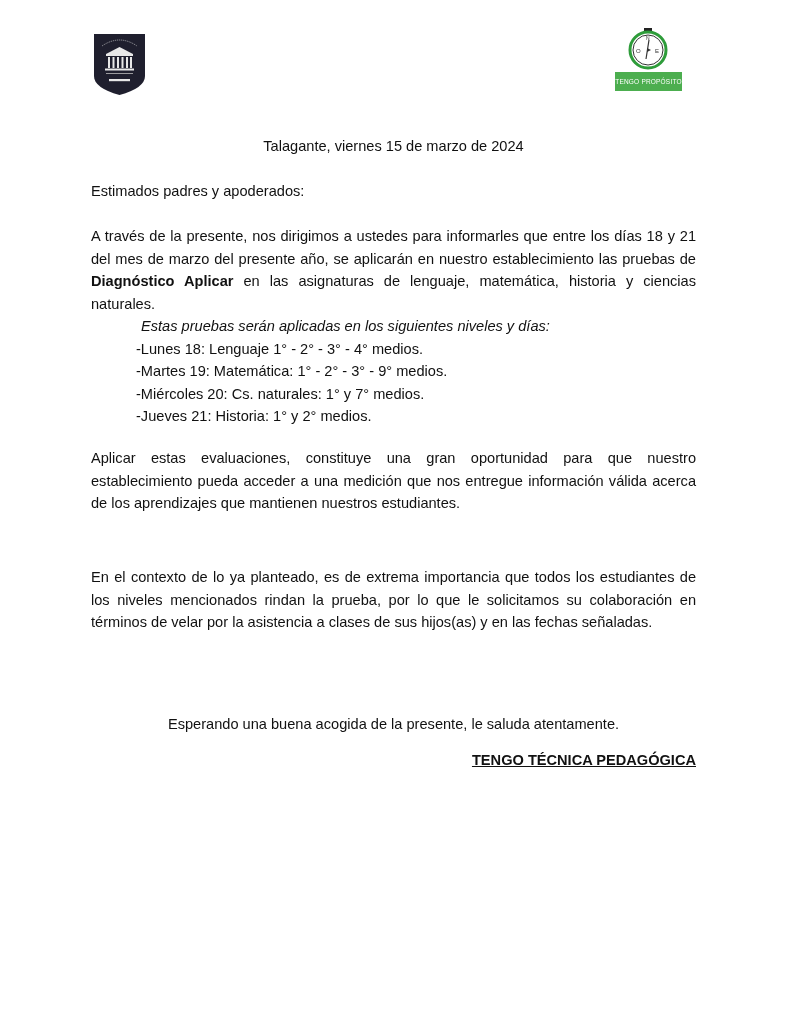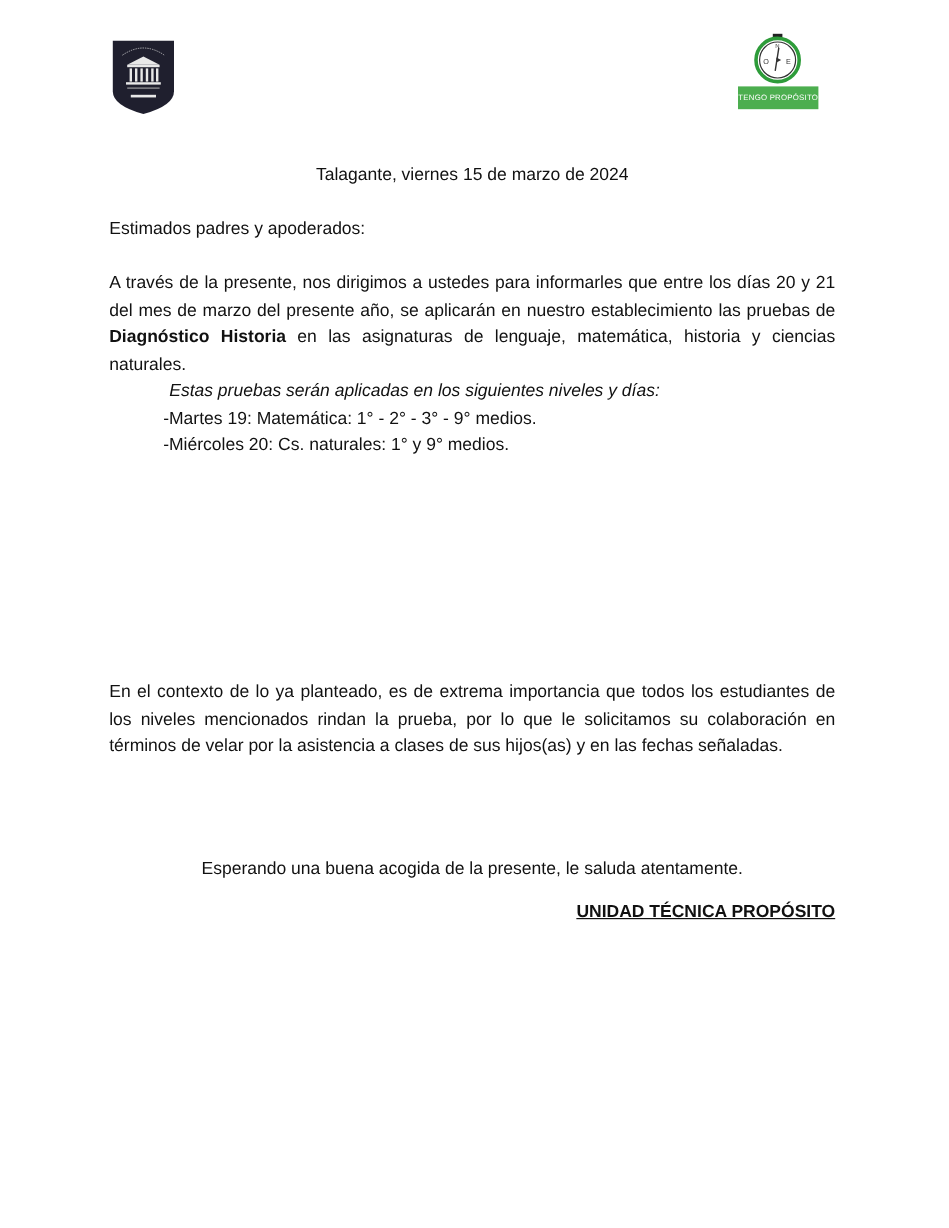--- a/index.html
+++ b/index.html
@@ -57,27 +57,30 @@
   </svg>
   <div class="tp-badge">TENGO PROPÓSITO</div>
 </div>
 
 <div class="text date">Talagante, viernes 15 de marzo de 2024</div>
 
 <div class="text greet">Estimados padres y apoderados:</div>
 
 <div class="text p1">
   <div>
-    <span>A través de la presente, nos dirigimos a ustedes para informarles que entre los días 20 y 21 del mes de marzo del presente año, se aplicarán en nuestro establecimiento las pruebas de </span><b>Diagnóstico Historia</b><span> en las asignaturas de lenguaje, matemática, historia y ciencias naturales.</span>
+    <span>A través de la presente, nos dirigimos a ustedes para informarles que entre los días 18 y 21 del mes de marzo del presente año, se aplicarán en nuestro establecimiento las pruebas de </span><b>Diagnóstico Aplicar</b><span> en las asignaturas de lenguaje, matemática, historia y ciencias naturales.</span>
   </div>
   <div class="intro">Estas pruebas serán aplicadas en los siguientes niveles y días:</div>
+  <div class="li">-Lunes 18: Lenguaje 1° - 2° - 3° - 4° medios.</div>
   <div class="li">-Martes 19: Matemática: 1° -  2° - 3° - 9° medios.</div>
-  <div class="li">-Miércoles 20: Cs. naturales: 1° y 9° medios.</div>
+  <div class="li">-Miércoles 20: Cs. naturales: 1° y 7° medios.</div>
+  <div class="li">-Jueves 21: Historia: 1° y 2° medios.</div>
 </div>
 
 <div class="text p2">
+  <div>Aplicar estas evaluaciones, constituye una gran oportunidad para que nuestro establecimiento pueda acceder a una medición que nos entregue información válida acerca de los aprendizajes que mantienen nuestros estudiantes.</div>
 </div>
 
 <div class="text p3">En el contexto de lo ya planteado, es de extrema importancia que todos los estudiantes de los niveles mencionados rindan la prueba, por lo que le solicitamos su colaboración en términos de velar por la asistencia a clases de sus hijos(as) y en las fechas señaladas.</div>
 
 <div class="text closing">Esperando una buena acogida de la presente, le saluda atentamente.</div>
 
-<div class="text sig">UNIDAD TÉCNICA PROPÓSITO</div>
+<div class="text sig">TENGO TÉCNICA PEDAGÓGICA</div>
 
 </body></html>

